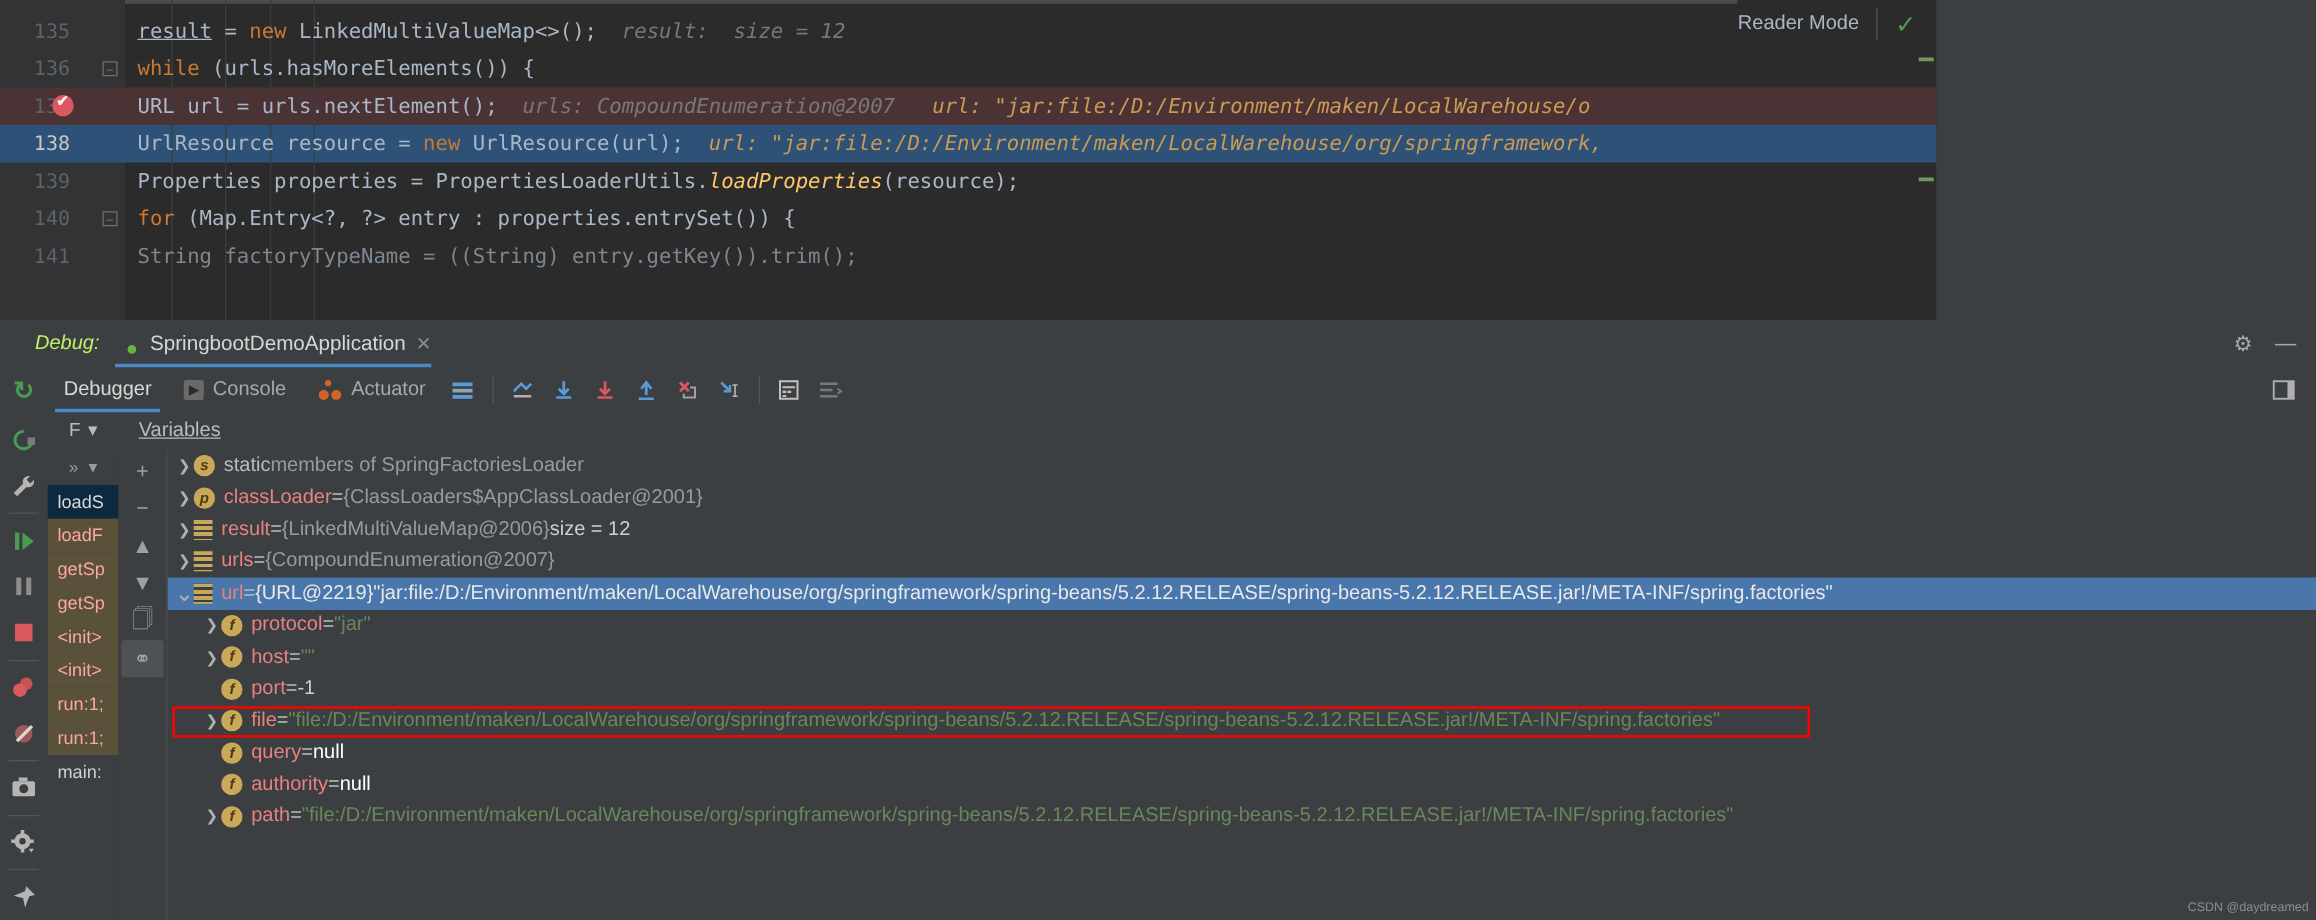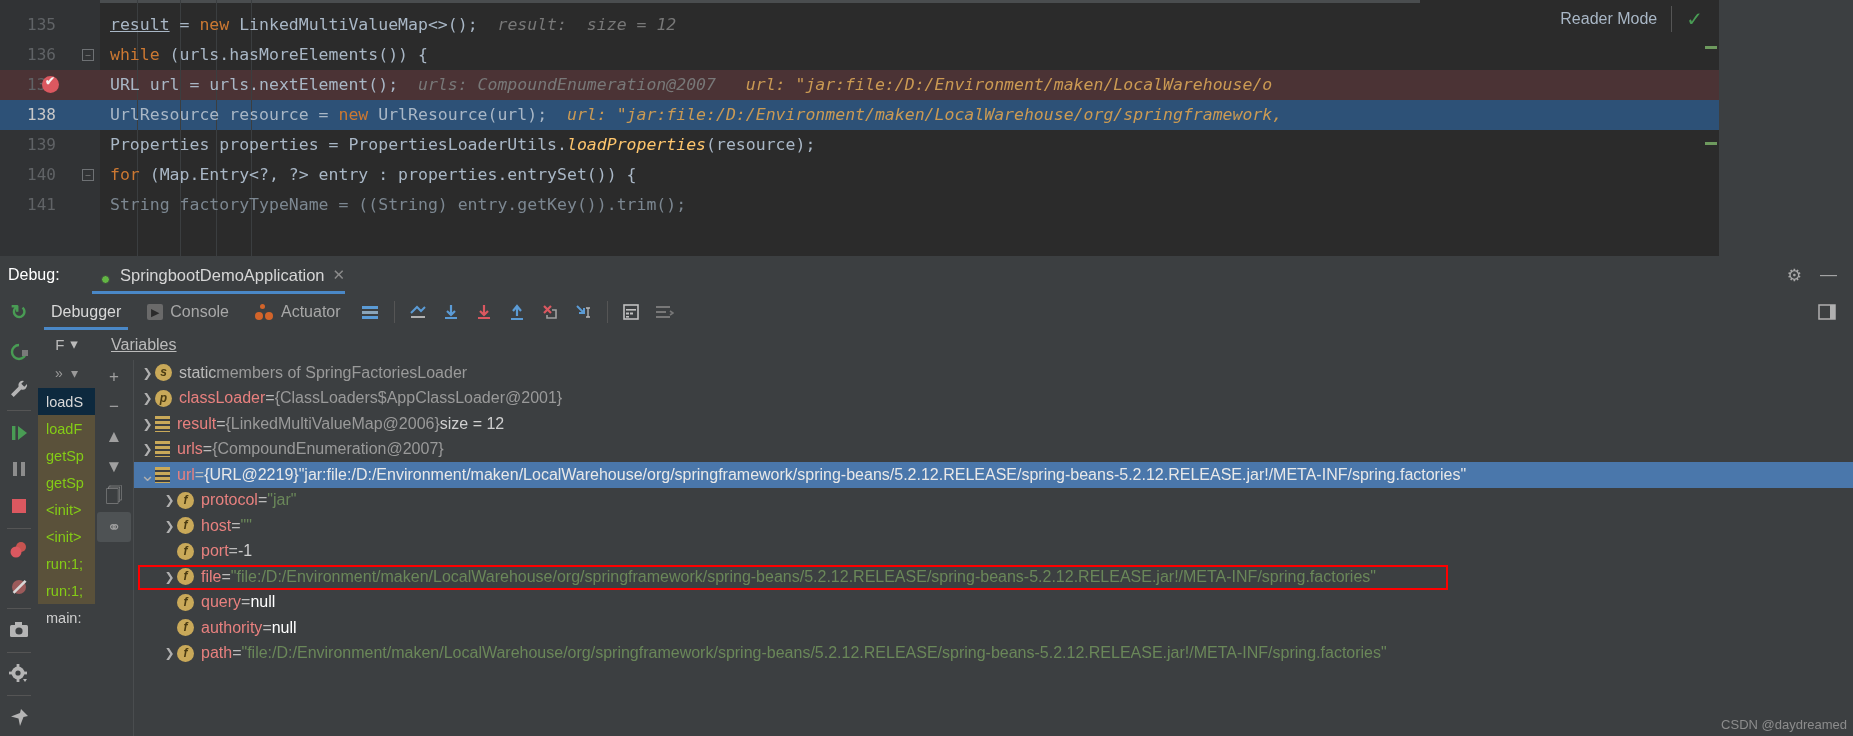--- a/index.html
+++ b/index.html
@@ -6,21 +6,21 @@
   html, body {
     width: 1853px; height: 736px;
     background: #3c3f41;
     font-family: "Liberation Sans", sans-serif;
     overflow: hidden;
   }
   .app { position: relative; width: 1853px; height: 736px; }
 
   
   .editor {
-    position: absolute; left: 0; top: 0; width: 1719px; height: 256px;
+    position: absolute; left: 0; top: 0; width: 1549px; height: 256px;
     background: #2b2b2b; overflow: hidden;
   }
   .ed-gutter {
     position: absolute; left: 0; top: 0; width: 100px; height: 256px;
     background: #313335;
   }
   .ed-gutter-line {
     position: absolute; left: 0; width: 100px; height: 30px;
     color: #606366; font-family: "DejaVu Sans Mono", monospace;
     font-size: 16px; text-align: right; padding-right: 44px; line-height: 30px;
@@ -64,21 +64,21 @@
   .rm-sep { width: 1px; height: 26px; background: #555; }
   .rm-check { color: #499c54; font-size: 20px; }
   .ed-topline { position: absolute; left: 0; top: 0; width: 1420px; height: 3px; background: #4a4d4f; }
   .scroll-tick { position: absolute; right: 2px; width: 12px; height: 3px; }
 
   
   .dbg-header {
     position: absolute; left: 0; top: 256px; width: 1853px; height: 38px;
     background: #3c3f41; display: flex; align-items: center;
   }
-  .dbg-label { color: #ffffff; font-size: 16px; padding-left: 8px; width: 82px; }
+  .dbg-label { color: #bef264; font-size: 16px; padding-left: 28px; width: 82px; font-style: italic; }
   .dbg-tab {
     position: relative; height: 38px; display: flex; align-items: center; gap: 8px;
     padding: 0 10px;
   }
   .dbg-tab-underline {
     position: absolute; left: 10px; right: 10px; bottom: 0; height: 3px; background: #4a88c7;
   }
   .spring-icon {
     width: 20px; height: 20px; position: relative;
   }
@@ -138,21 +138,21 @@
   .frames-hdr {
     height: 28px; display: flex; align-items: center; justify-content: center;
     gap: 6px; color: #bbbbbb; font-size: 15px;
   }
   .frames-hdr2 {
     height: 30px; display: flex; align-items: center; justify-content: center;
     gap: 8px; color: #9a9a9a; font-size: 14px;
   }
   .frame-item {
     height: 27px; display: flex; align-items: center; padding-left: 8px;
-    font-size: 14.5px; color: #84cc16; white-space: nowrap; overflow: hidden;
+    font-size: 14.5px; color: #fca5a5; white-space: nowrap; overflow: hidden;
   }
   .frame-item.sel { background: #0d293e; color: #d8d8d8; }
   .frame-item.lib { background: #5a513a; }
   .frame-item.plain { background: #3c3f41; color: #cfcfcf; }
 
   
   .varpanel {
     position: absolute; left: 95px; top: 330px; width: 1758px; height: 406px;
     background: #3c3f41;
   }
@@ -193,21 +193,21 @@
   .vstr { color: #6a8759; }
   .vnum { color: #cfcfcf; }
   .vnull { color: #ffffff; text-align: right; }
   .vstatic { color: #bbbbbb; }
   .vstatic-rest { color: #9a9a9a; }
   .redbox {
     position: absolute; border: 2.5px solid #ff0000; pointer-events: none;
   }
   .watermark {
     position: absolute; right: 6px; bottom: 4px;
-    color: #9a9a9a; font-size: 13px; opacity: .85;
+    color: #9a9a9a; font-size: 10px; opacity: .85;
   }
   .split-handle {
     position: absolute; left: 0; top: 327px; width: 1853px; height: 3px; background: #3c3f41;
   }
 </style>
 </head>
 <body>
 
 <div class="app">
 

